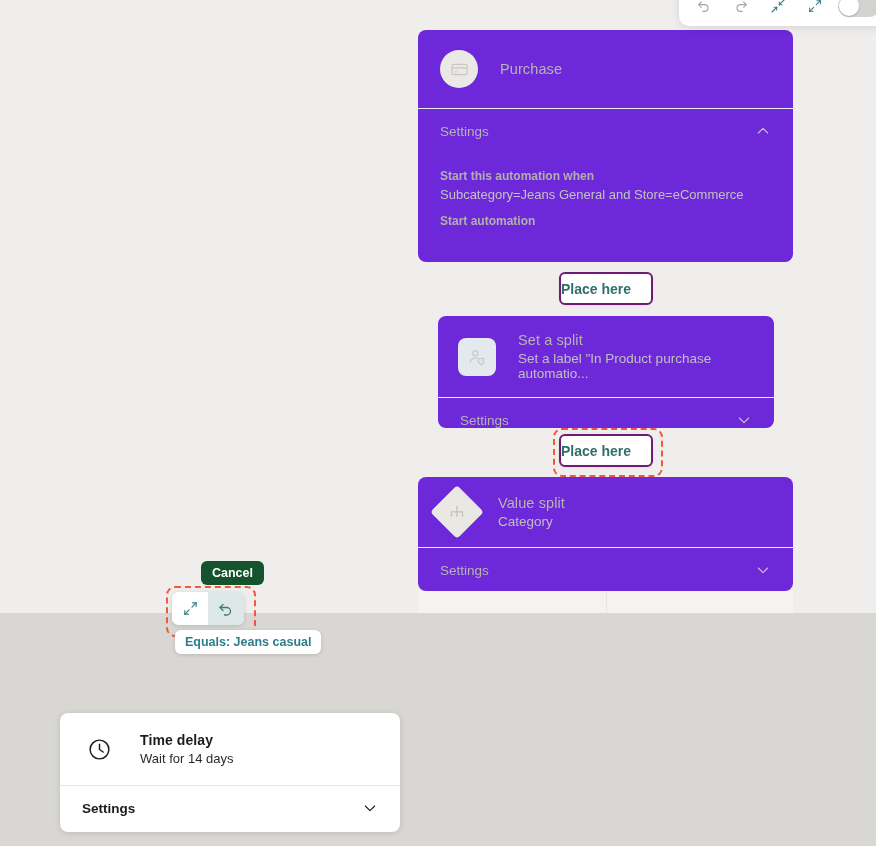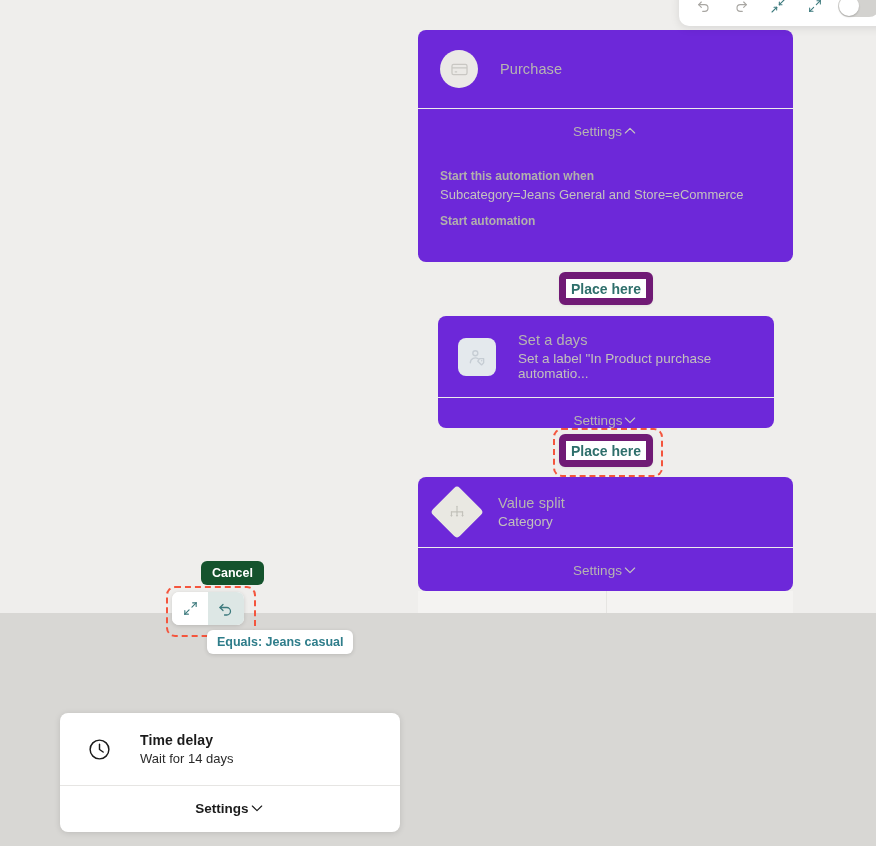--- a/index.html
+++ b/index.html
@@ -51,21 +51,21 @@
   .card-head .ico{flex:0 0 auto;margin-right:22px;}
   .card-title{
     font-size:14.5px;color:#b7b5b1;letter-spacing:.1px;
   }
   .card.active .card-title{color:#1b1b1b;font-weight:bold;font-size:14px;}
   .card-sub{font-size:13.5px;color:#c2c0bc;margin-top:3px;}
   .card.active .card-sub{color:#2b2b2b;font-size:13px;}
   .card-divider{height:1px;background:#ececea;}
   .card.active .card-divider{background:#e6e5e3;}
   .settings-row{
-    display:flex;align-items:center;justify-content:center;
+    display:flex;align-items:center;justify-content:space-between;
     padding:14px 22px;font-size:13.5px;color:#b7b5b1;cursor:pointer;
   }
   .card.active .settings-row{color:#1b1b1b;font-weight:bold;font-size:13.5px;}
   .chev{width:16px;height:16px;}
 
   
   .chip-circle{
     width:38px;height:38px;border-radius:50%;background:#ebe9e6;
     display:flex;align-items:center;justify-content:center;
   }
@@ -84,23 +84,23 @@
   }
 
   
   .detail{padding:4px 22px 22px 22px;}
   .detail .lbl{font-size:12px;color:#b2b0ac;font-weight:bold;margin-top:12px;}
   .detail .val{font-size:13px;color:#c4c2be;margin-top:4px;}
 
   
   .place{
     position:absolute;background:#ffffff;border-radius:6px;
-    border:7px solid #701a75;
+    border:2px solid #701a75;
     color:#2e6f6b;font-size:14px;font-weight:bold;
-    display:flex;align-items:center;justify-content:center;
+    display:flex;align-items:center;
     cursor:pointer;box-sizing:border-box;
     box-shadow:0 1px 3px rgba(0,0,0,.06);
   }
   .dash-ring{
     position:absolute;border:2px dashed #f4553d;border-radius:9px;
     pointer-events:none;
   }
 
   
   .tooltip{
@@ -212,21 +212,21 @@
     <div class="card-head" style="padding:16px 20px;">
       <div class="ico chip-square">
         <svg width="20" height="20" viewBox="0 0 24 24" fill="none" stroke="#c6cdd4" stroke-width="1.6" stroke-linecap="round" stroke-linejoin="round">
           <circle cx="10" cy="7.5" r="3"></circle>
           <path d="M4 19 a6 6 0 0 1 9.5 -4.8"></path>
           <path d="M15 14 l5 0 0 5 -2.5 2.5 -4.5 -4.5 z"></path>
           <circle cx="17.6" cy="16.4" r="0.9" fill="#c6cdd4" stroke="none"></circle>
         </svg>
       </div>
       <div>
-        <div class="card-title">Set a days</div>
+        <div class="card-title">Set a split</div>
         <div class="card-sub">Set a label "In Product purchase automatio...</div>
       </div>
     </div>
     <div class="card-divider"></div>
     <div class="settings-row">
       <span>Settings</span>
       <svg class="chev" viewBox="0 0 24 24" fill="none" stroke="#c6c4c0" stroke-width="1.7" stroke-linecap="round" stroke-linejoin="round">
         <path d="M5 9 L12 16 L19 9"></path>
       </svg>
     </div>
@@ -287,21 +287,21 @@
     </button>
     <button class="split-btn alt">
       <svg width="18" height="18" viewBox="0 0 24 24" fill="none" stroke="#3d7a7d" stroke-width="1.7" stroke-linecap="round" stroke-linejoin="round">
         <path d="M8 6 L4 10 L8 14"></path>
           <path d="M4 10 h9 a5 5 0 0 1 0 10 h-3"></path>
       </svg>
     </button>
   </div>
   <div class="dash-ring" style="left:166px;top:586px;width:86px;height:47px;"></div>
 
-  <div class="pill" style="left:175px;top:630px;margin-left:32px;">
+  <div class="pill" style="left:175px;top:630px;">
     <span>Equals: Jeans casual</span>
   </div>
 
   <div class="card active" style="left:60px;top:713px;width:340px;height:119px;">
     <div class="card-head" style="padding:17px 20px;">
       <div class="ico chip-plain">
         <svg width="25" height="25" viewBox="0 0 24 24" fill="none" stroke="#1b1b1b" stroke-width="1.4" stroke-linecap="round" stroke-linejoin="round">
           <circle cx="12" cy="12" r="9"></circle>
           <path d="M12 7 v5 l3.5 2.4"></path>
         </svg>

